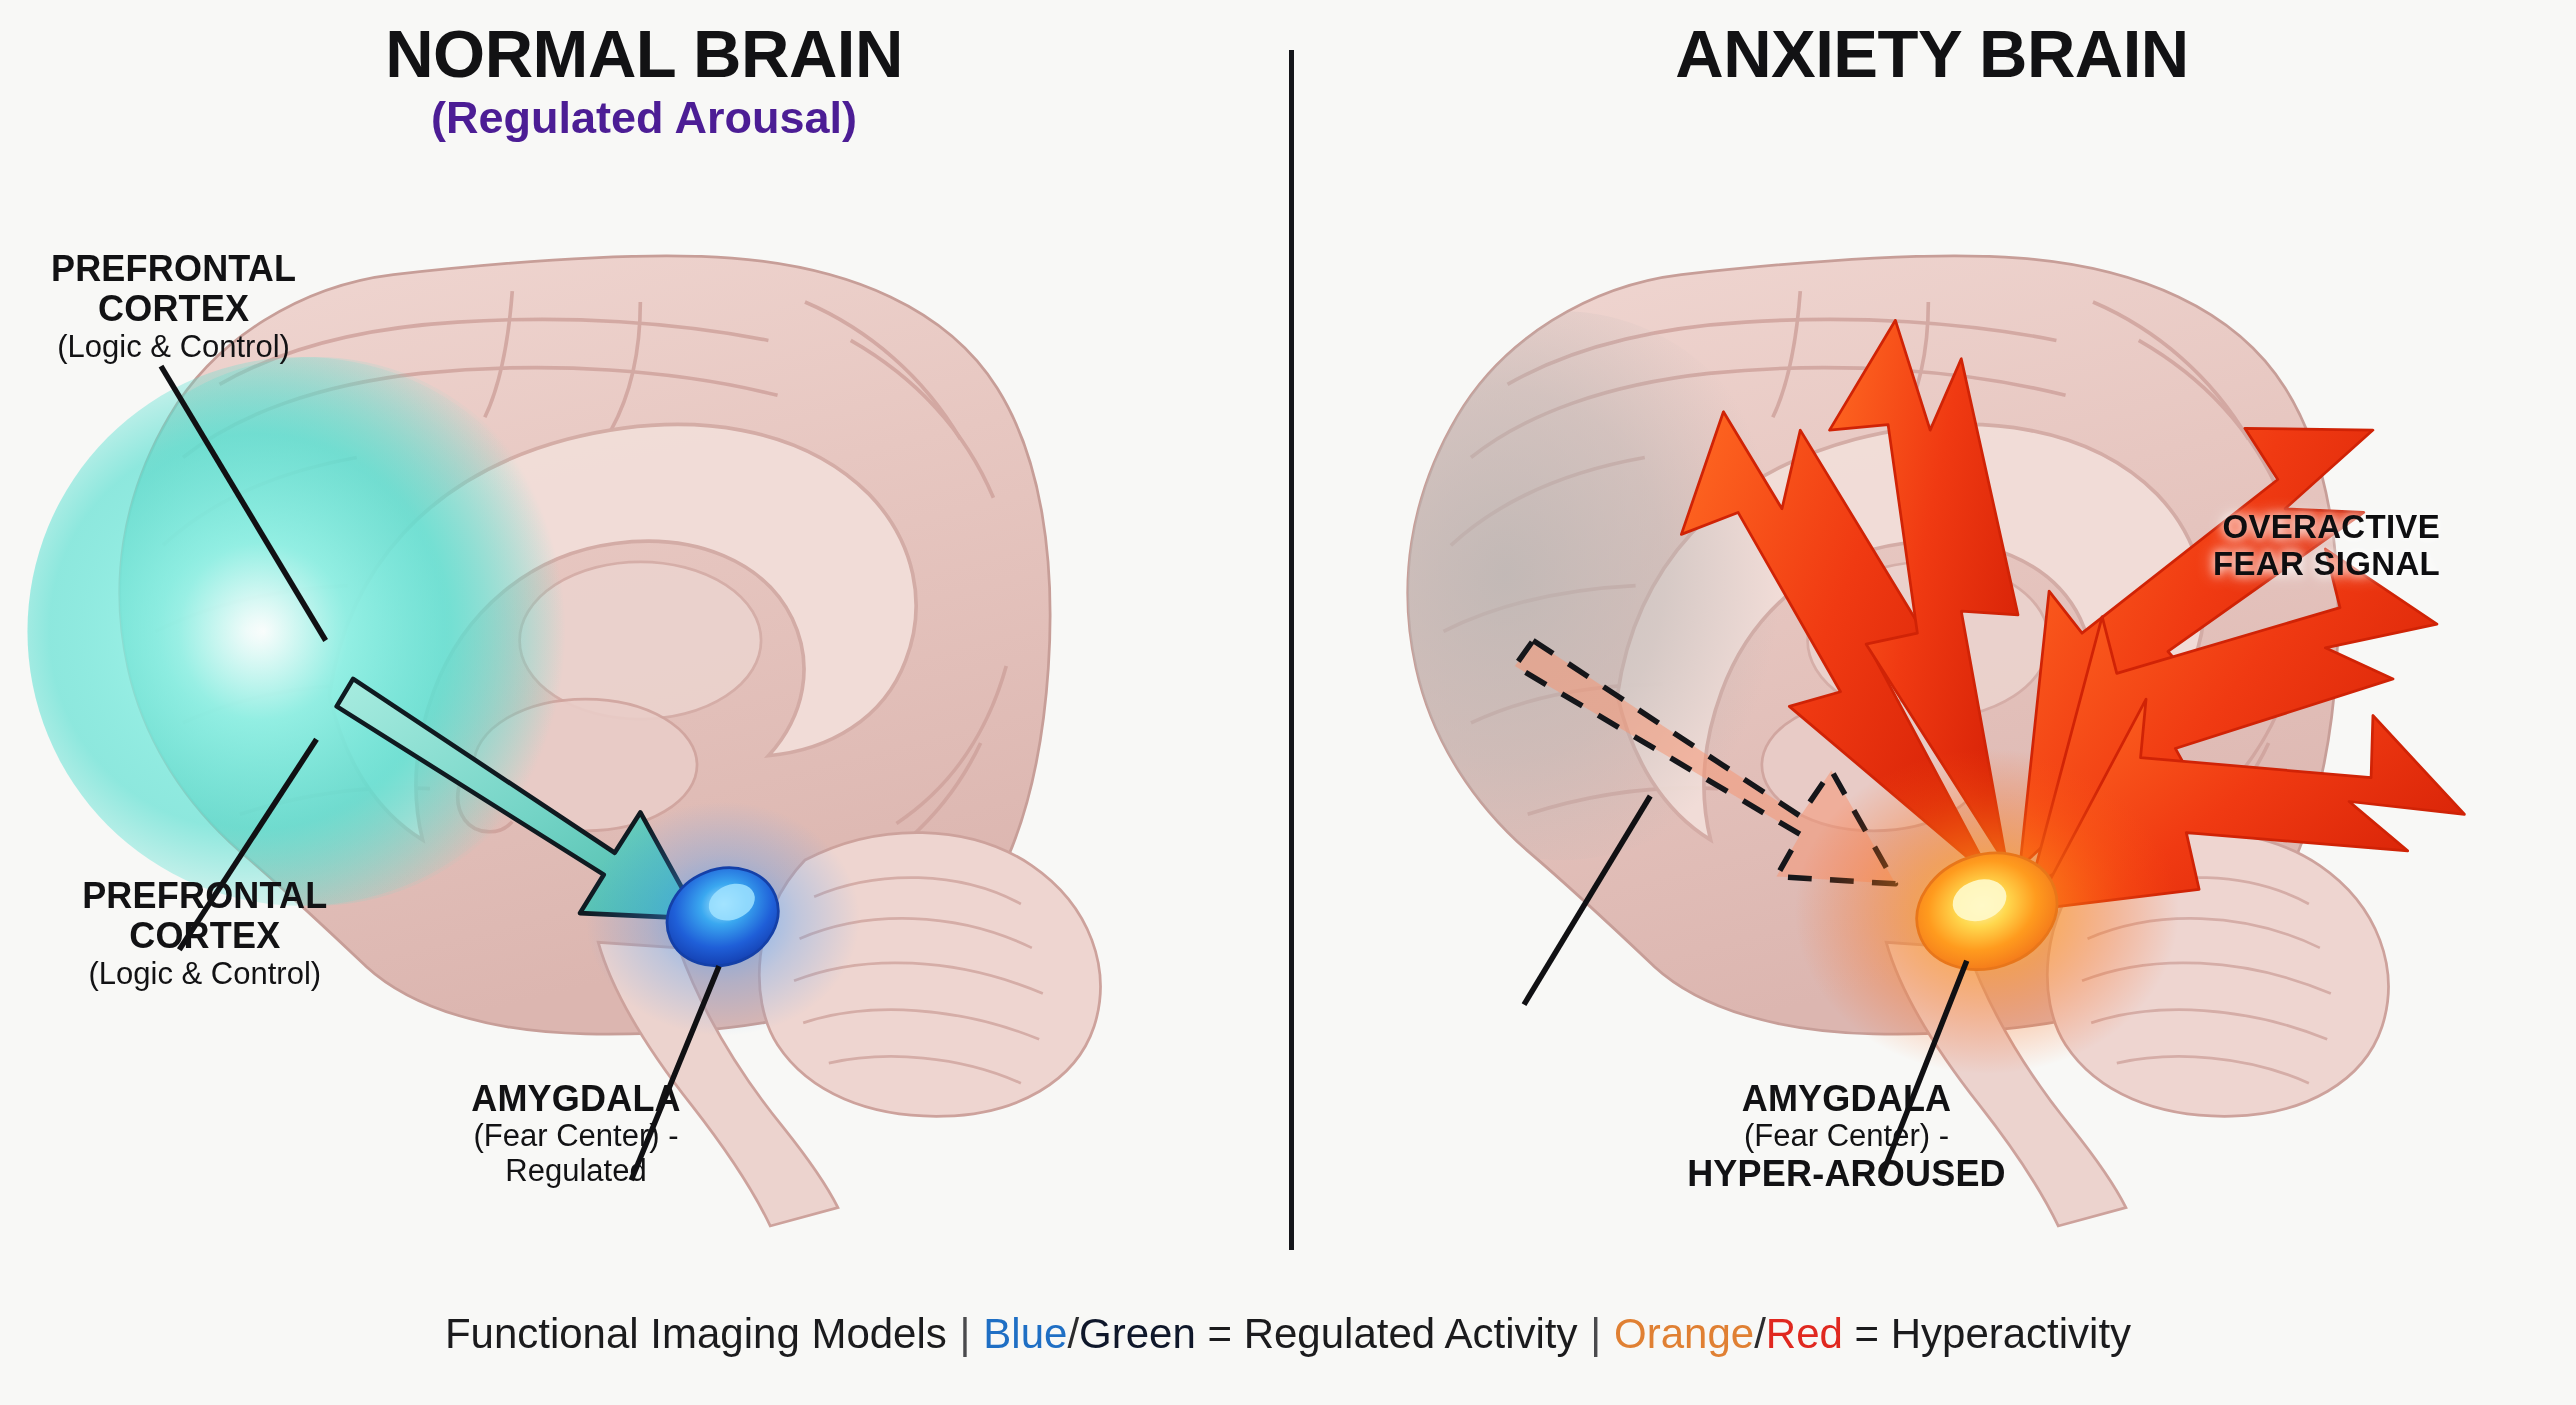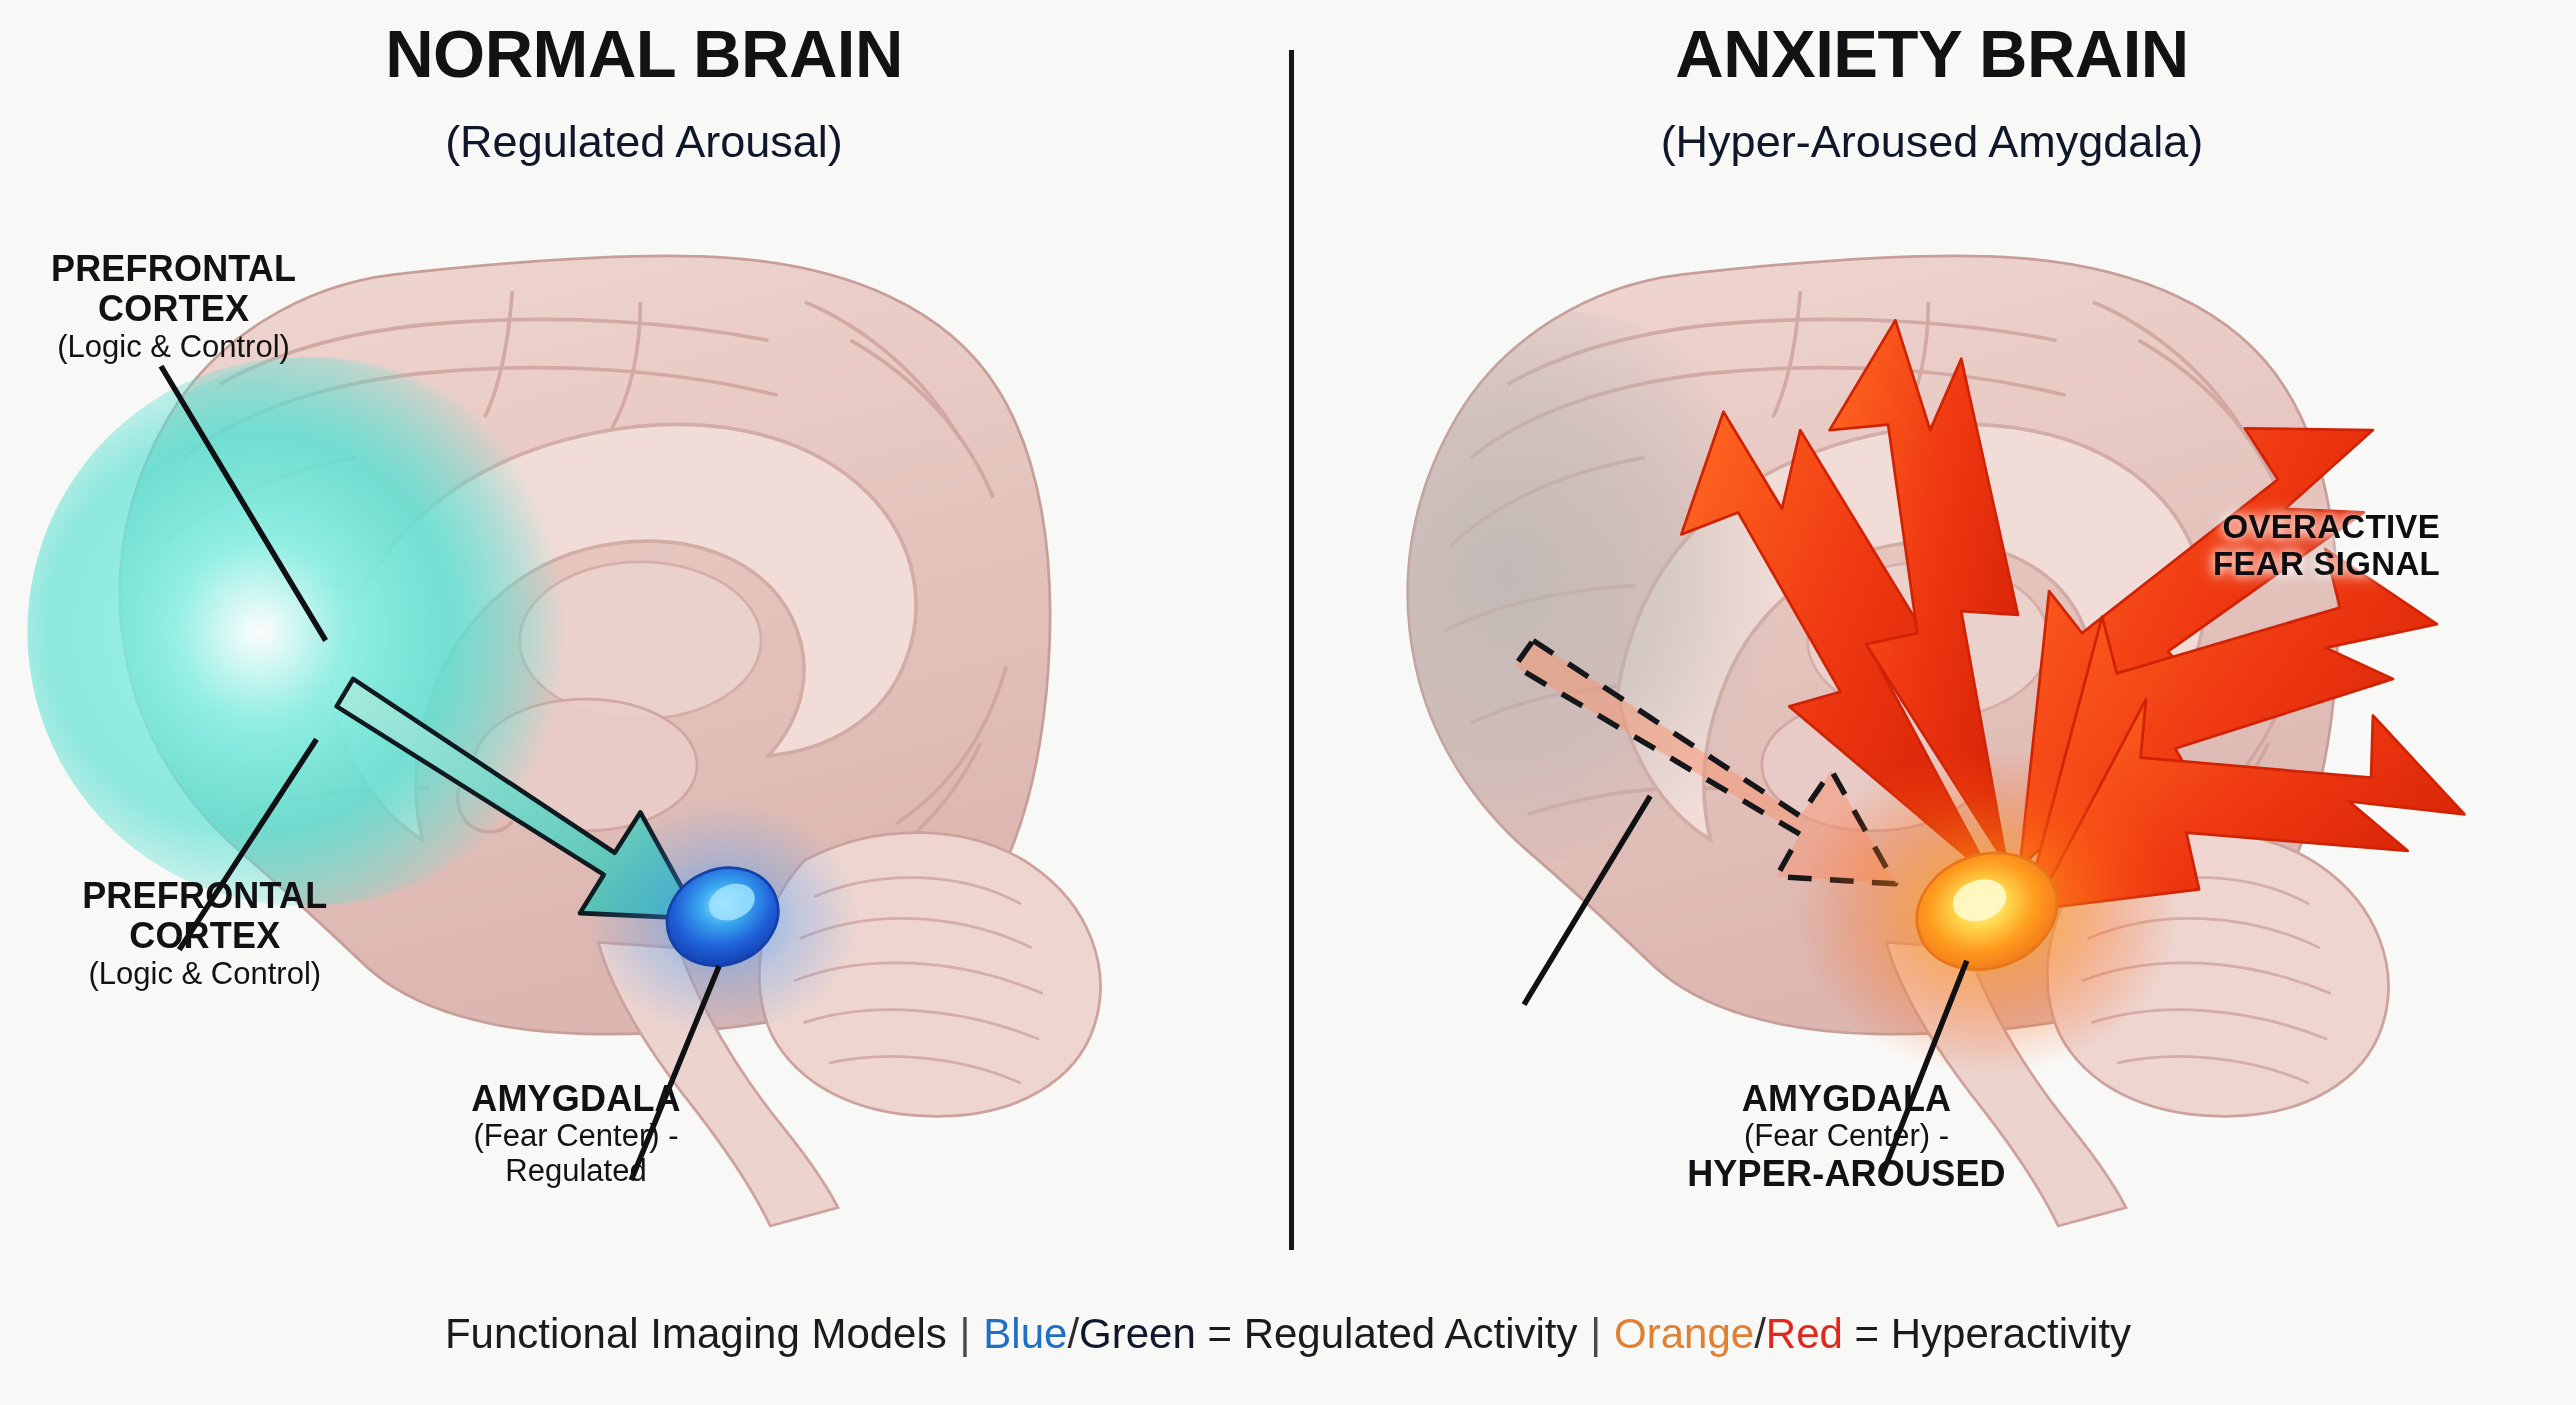--- a/index.html
+++ b/index.html
@@ -20,22 +20,22 @@
     background:#15161a;
   }
 
   
   .title-block{position:absolute;left:0;width:100%;text-align:center;}
   .title-main{
     font-size:67px;font-weight:bold;letter-spacing:-0.5px;color:#121214;
     line-height:1.0;white-space:nowrap;
   }
   .title-sub{
-    font-size:45px;font-weight:normal;color:#0f172a;line-height:1.0;
-    margin-top:32px;white-space:nowrap;
+    font-size:45px;font-weight:bold;color:#4c1d95;line-height:1.0;
+    margin-top:8px;white-space:nowrap;
   }
 
   
   .callout{position:absolute;line-height:1.12;color:#121214;}
   .callout .b{font-weight:bold;font-size:36px;letter-spacing:0.2px;display:block;}
   .callout .n{font-weight:normal;font-size:31px;display:block;text-align:center;}
   .callout.c{text-align:center;}
   .callout.l{text-align:left;}
 
   .ctrl-label{
@@ -213,21 +213,20 @@
       <span class="b">AMYGDALA</span>
       <span class="n">(Fear Center) -</span>
       <span class="n">Regulated</span>
     </div>
   </div>
 
   <div class="panel" id="panel-right">
 
     <div class="title-block" style="top:20px;">
       <div class="title-main">ANXIETY BRAIN</div>
-      <div class="title-sub">(Hyper-Aroused Amygdala)</div>
     </div>
 
     <svg class="art" viewBox="0 0 1408 1400">
       <defs>
         <linearGradient id="cortexR" x1="0" y1="0" x2="0.3" y2="1">
           <stop offset="0%" stop-color="#f0d7d2"></stop>
           <stop offset="45%" stop-color="#e7c7c1"></stop>
           <stop offset="100%" stop-color="#dcb6b0"></stop>
         </linearGradient>
         <radialGradient id="dimPFC" cx="38%" cy="48%" r="58%">

